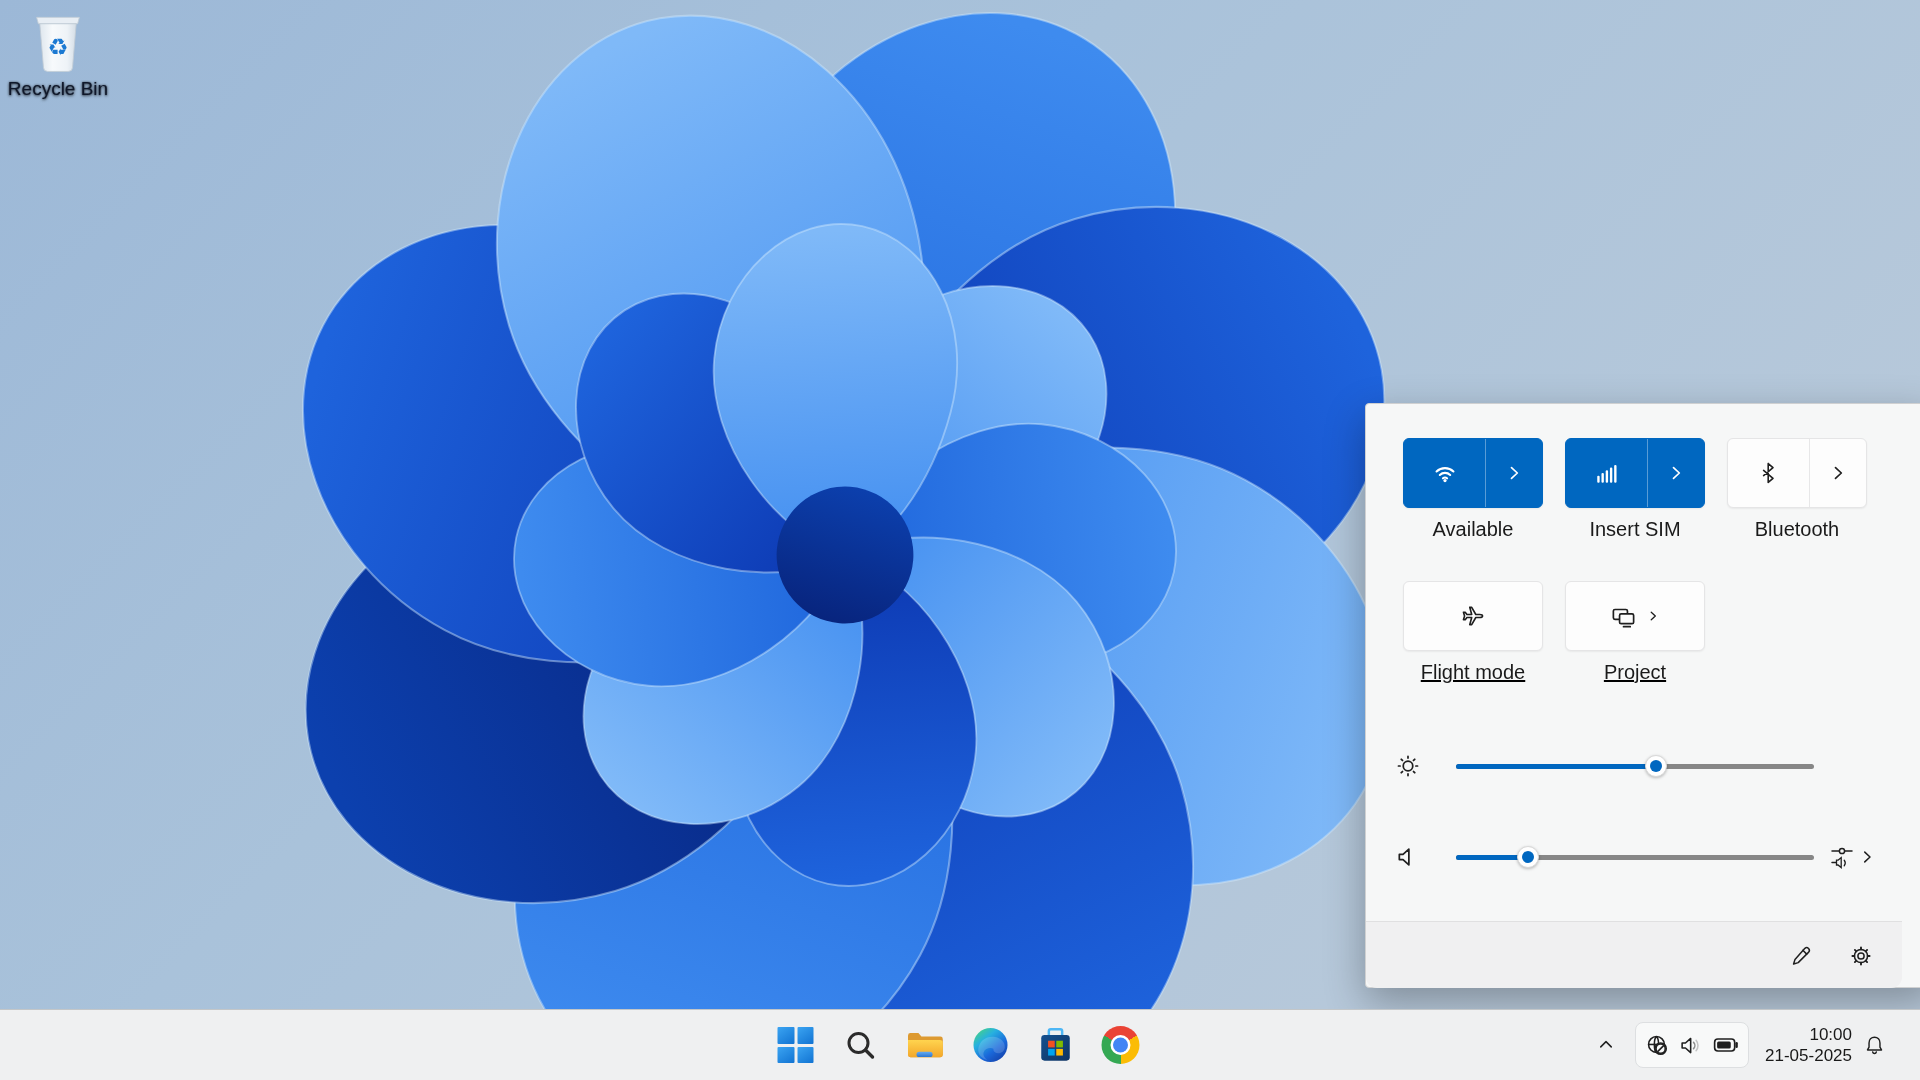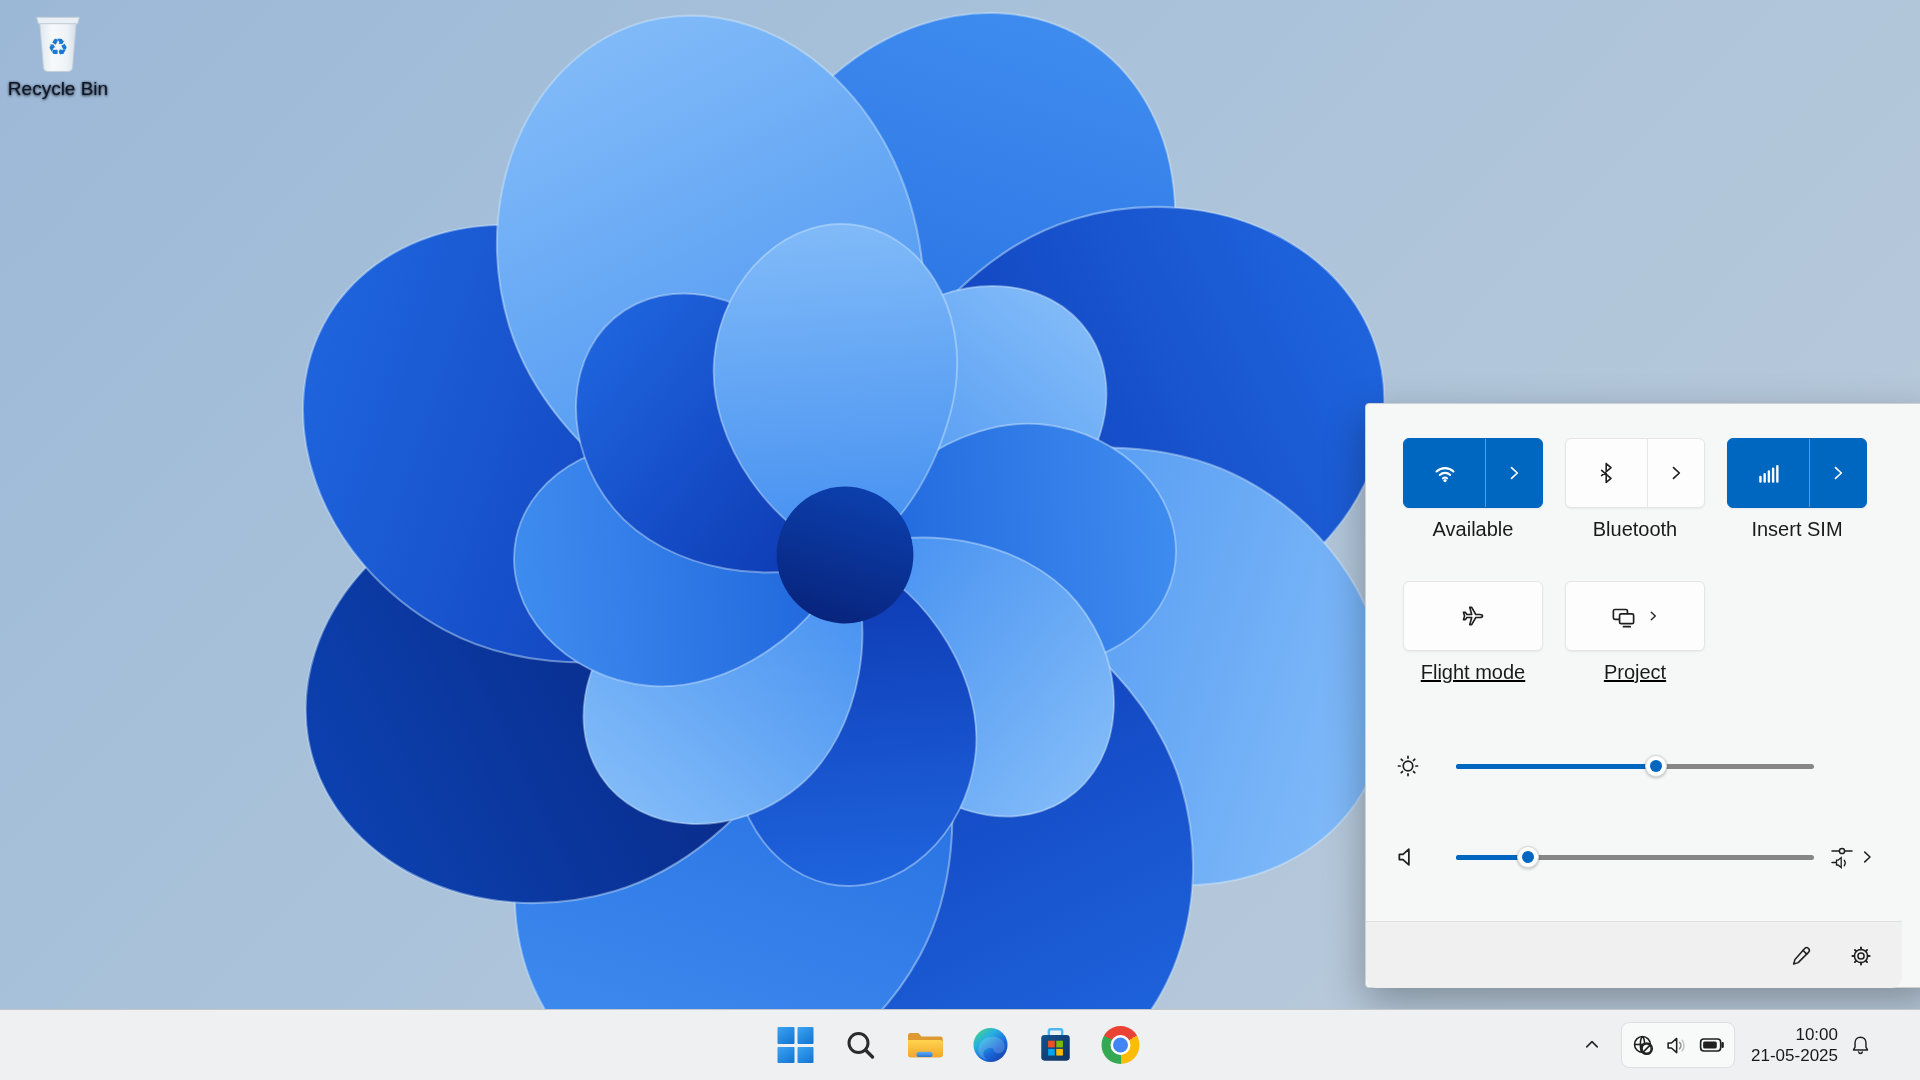--- a/index.html
+++ b/index.html
@@ -31,21 +31,21 @@
 
   .chrome-logo{width:38px;height:38px;border-radius:50%;position:relative;
     background:conic-gradient(#EA4335 0 60deg,#FBBC05 60deg 180deg,#34A853 180deg 300deg,#EA4335 300deg 360deg);}
   .chrome-logo::before{content:"";position:absolute;left:50%;top:50%;width:20px;height:20px;
     transform:translate(-50%,-50%);background:#fff;border-radius:50%;}
   .chrome-logo::after{content:"";position:absolute;left:50%;top:50%;width:15px;height:15px;
     transform:translate(-50%,-50%);background:#4285F4;border-radius:50%;}
 
   
   .tb-right{position:absolute;right:0;top:0;height:100%;display:flex;align-items:center;
-    padding-right:47px;}
+    padding-right:33px;}
   .tray-chevron{width:26px;height:40px;display:flex;align-items:center;justify-content:center;
     margin-right:16px;border-radius:6px;}
   .tray-group{width:114px;height:46px;background:#f8f9f9;border:1px solid #dddfe1;
     border-radius:8px;display:flex;align-items:center;justify-content:space-evenly;margin-right:3px;}
   .tray-clock{width:100px;text-align:right;font-size:17px;line-height:21px;color:#191919;
     margin-right:9px;}
   .tray-bell{width:26px;height:40px;display:flex;align-items:center;justify-content:center;}
 
   
   .qs-panel{position:absolute;left:1365px;top:403px;width:570px;height:585px;
@@ -178,57 +178,57 @@
             <div class="seg-chev">
               <svg width="20" height="20" viewBox="0 0 24 24">
                 <path d="M9 5.5 l7 6.5 -7 6.5" fill="none" stroke="#ffffff" stroke-width="2" stroke-linecap="round" stroke-linejoin="round"></path>
               </svg>
             </div>
           </div>
           <div class="qs-label">Available</div>
         </div>
 
         <div class="qs-cell">
-          <div class="qs-tile">
-            <div class="seg-icon">
-              <svg width="24" height="24" viewBox="0 0 24 24">
-                <path d="M11.2 2.6 v18.8 M11.2 2.6 L16 6.7 L6.6 14.6 M11.2 21.4 L16 17.3 L6.6 9.4" fill="none" stroke="#1f1f1f" stroke-width="1.6" stroke-linecap="round" stroke-linejoin="round"></path>
-              </svg>
-            </div>
-            <div class="seg-div"></div>
-            <div class="seg-chev">
-              <svg width="20" height="20" viewBox="0 0 24 24">
-                <path d="M9 5.5 l7 6.5 -7 6.5" fill="none" stroke="#1f1f1f" stroke-width="2" stroke-linecap="round" stroke-linejoin="round"></path>
-              </svg>
-            </div>
-          </div>
-          <div class="qs-label">Bluetooth</div>
-        </div>
-
-        <div class="qs-cell">
           <div class="qs-tile active">
             <div class="seg-icon">
               <svg width="26" height="26" viewBox="0 0 24 24">
                 <g fill="#ffffff">
                   <rect x="3.0" y="14.5" width="2.2" height="6.5" rx="1"></rect>
                   <rect x="6.9" y="12.0" width="2.2" height="9.0" rx="1"></rect>
                   <rect x="10.8" y="9.5" width="2.2" height="11.5" rx="1"></rect>
                   <rect x="14.7" y="7.0" width="2.2" height="14" rx="1"></rect>
                   <rect x="18.6" y="4.5" width="2.2" height="16.5" rx="1"></rect>
                 </g>
               </svg>
             </div>
             <div class="seg-div"></div>
             <div class="seg-chev">
               <svg width="20" height="20" viewBox="0 0 24 24">
                 <path d="M9 5.5 l7 6.5 -7 6.5" fill="none" stroke="#ffffff" stroke-width="2" stroke-linecap="round" stroke-linejoin="round"></path>
               </svg>
             </div>
           </div>
           <div class="qs-label">Insert SIM</div>
+        </div>
+
+        <div class="qs-cell">
+          <div class="qs-tile">
+            <div class="seg-icon">
+              <svg width="24" height="24" viewBox="0 0 24 24">
+                <path d="M11.2 2.6 v18.8 M11.2 2.6 L16 6.7 L6.6 14.6 M11.2 21.4 L16 17.3 L6.6 9.4" fill="none" stroke="#1f1f1f" stroke-width="1.6" stroke-linecap="round" stroke-linejoin="round"></path>
+              </svg>
+            </div>
+            <div class="seg-div"></div>
+            <div class="seg-chev">
+              <svg width="20" height="20" viewBox="0 0 24 24">
+                <path d="M9 5.5 l7 6.5 -7 6.5" fill="none" stroke="#1f1f1f" stroke-width="2" stroke-linecap="round" stroke-linejoin="round"></path>
+              </svg>
+            </div>
+          </div>
+          <div class="qs-label">Bluetooth</div>
         </div>
       </div>
 
       <div class="qs-row second">
         <div class="qs-cell">
           <div class="qs-tile simple">
             <svg width="26" height="26" viewBox="0 0 24 24">
               <g transform="rotate(90 12 12)">
                 <path d="M12 3.2 c0.9 0 1.4 1 1.4 2.6 V9.4 L20 13.2 V15 L13.4 13.2 V17.6 L15.4 19.2 V20.8 L12 19.8 L8.6 20.8 V19.2 L10.6 17.6 V13.2 L4 15 V13.2 L10.6 9.4 V5.8 C10.6 4.2 11.1 3.2 12 3.2 Z" fill="none" stroke="#1f1f1f" stroke-width="1.5" stroke-linecap="round" stroke-linejoin="round"></path>
               </g>

